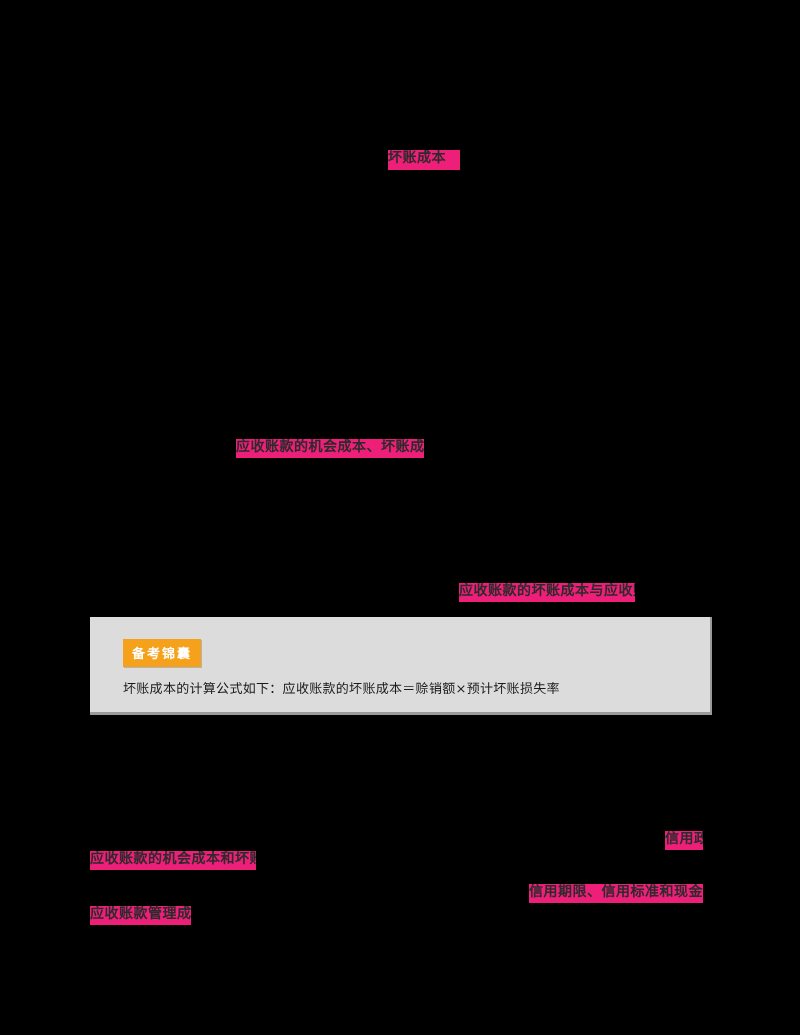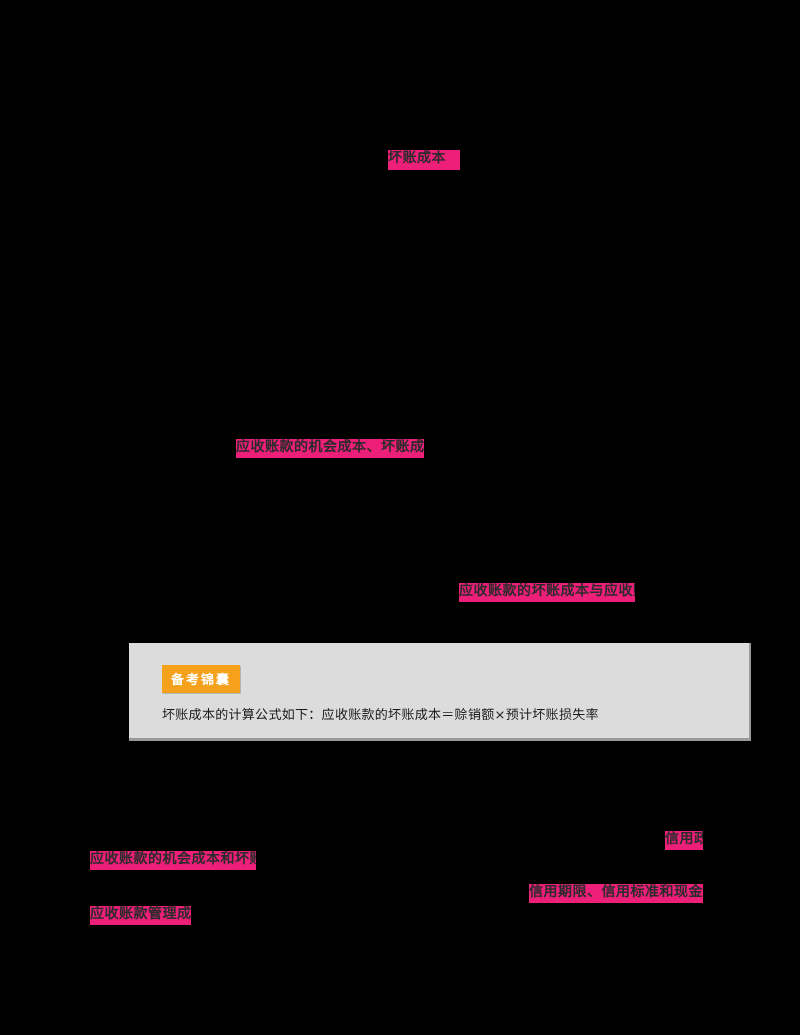--- a/index.html
+++ b/index.html
@@ -35,28 +35,27 @@
   }
   .hl.clip-top {
     
     text-indent: 0;
   }
 
   
   .tip-box {
     position: absolute;
     left: 90px;
-    top: 643px;
+    top: 617px;
     width: 622px;
     height: 98px;
     background: #DCDCDC;
     border-right: 2px solid #9a9a9a;
     border-bottom: 3px solid #9a9a9a;
     box-sizing: border-box;
-    margin-left: 39px;
   }
   .tip-badge {
     position: absolute;
     left: 33px;
     top: 22px;
     background: #F5A11B;
     color: #ffffff;
     font-size: 13px;
     font-weight: 700;
     padding: 4px 9px 5px 9px;

